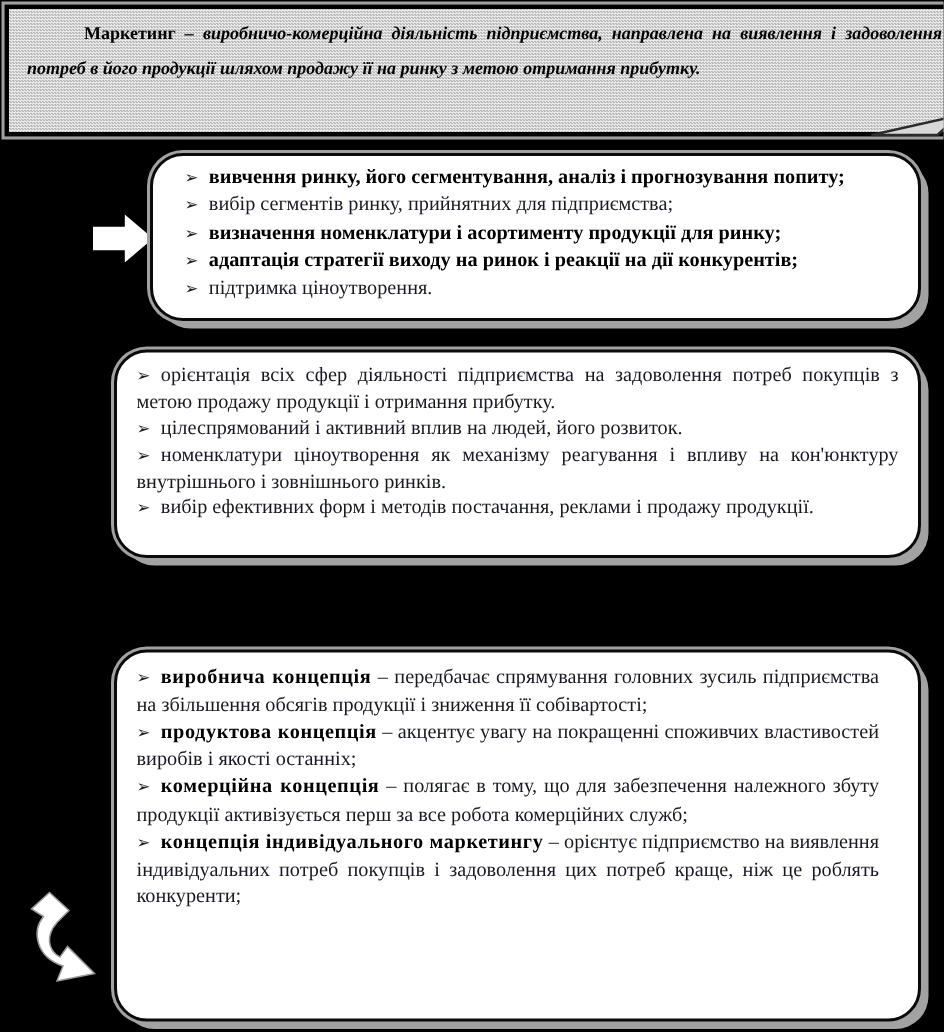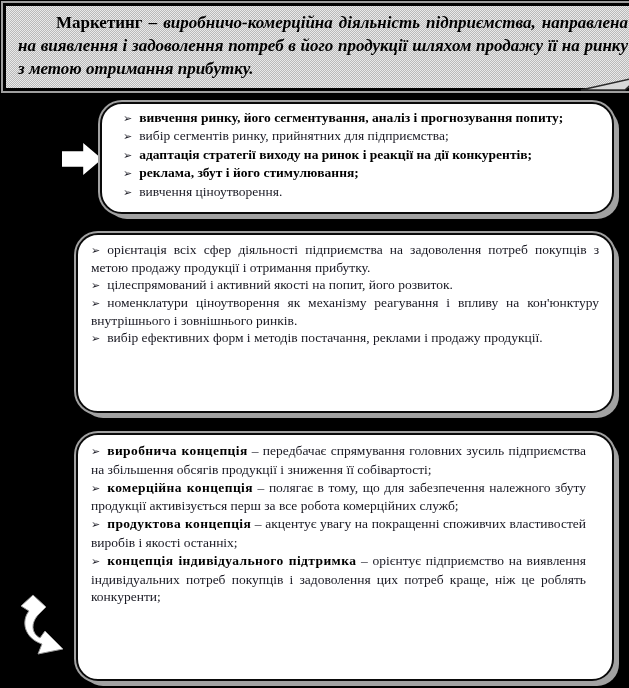--- a/index.html
+++ b/index.html
@@ -17,21 +17,21 @@
     position: absolute; left: 3px; top: 3px; width: 610px; height: 73px;
     border: 3px solid #000;
     background-color: #cfcfcf;
     background-image: repeating-conic-gradient(#b9b9b9 0% 25%, #e9e9e9 0% 50%);
     background-size: 2px 2px;
     box-shadow: 0 0 0 2px #9f9f9f;
     padding: 5px 12px 4px 12px;
     box-sizing: content-box;
   }
   .title-text {
-    font-size: 17px; line-height: 23px; color: #000;
+    font-size: 12px; line-height: 23px; color: #000;
     text-align: justify; text-indent: 38px; font-weight: bold;
   }
   .title-term { font-style: normal; font-weight: bold; }
   .title-def { font-style: italic; font-weight: bold; }
   .fold {
     position: absolute; right: -2px; bottom: -3px;
   }
 
   
   .round-box {
@@ -49,21 +49,21 @@
     font-size: 13.5px; line-height: 17.4px; white-space: nowrap;
     color: #1a1a24;
   }
   .functions-box li.bold { font-weight: bold; color: #000; }
   .bullet {
     font-family: "DejaVu Sans", sans-serif;
     font-size: 11px; margin-right: 7px; color: #1a1a24;
   }
 
   .principles-box {
-    left: 76px; top: 233px; width: 538px; height: 180px;
+    left: 76px; top: 233px; width: 538px; height: 139px;
     padding: 6px 13px 6px 13px;
   }
   .concepts-box {
     left: 76px; top: 433px; width: 538px; height: 248px;
     padding: 7px 26px 6px 13px;
   }
   .para-list p {
     margin: 0; font-size: 13.5px; text-align: justify; color: #181822;
   }
   .principles-box p { line-height: 17px; }
@@ -99,39 +99,39 @@
   <div class="round-box functions-box">
     <ul>
 
     <li class="bold">
           <span class="bullet">➢</span><span>вивчення ринку, його сегментування, аналіз і прогнозування попиту;</span>
         </li>
         <li>
           <span class="bullet">➢</span><span>вибір сегментів ринку, прийнятних  для підприємства;</span>
         </li>
         <li class="bold">
+          <span class="bullet">➢</span><span>визначення номенклатури і асортименту продукції  для ринку;</span>
+        </li>
+        <li class="bold">
           <span class="bullet">➢</span><span>адаптація стратегії виходу на ринок і реакції на дії конкурентів;</span>
         </li>
-        <li class="bold">
-          <span class="bullet">➢</span><span>реклама, збут і його стимулювання;</span>
-        </li>
         <li>
-          <span class="bullet">➢</span><span>вивчення  ціноутворення.</span>
+          <span class="bullet">➢</span><span>підтримка  ціноутворення.</span>
         </li>
       </ul>
   </div>
 
   <div class="round-box principles-box para-list">
     <div>
 
     <p>
           <span class="bullet">➢</span><span>орієнтація всіх сфер діяльності підприємства на задоволення потреб покупців з метою продажу продукції і отримання прибутку.</span>
         </p>
         <p>
-          <span class="bullet">➢</span><span>цілеспрямований і активний якості на попит, його розвиток.</span>
+          <span class="bullet">➢</span><span>цілеспрямований і активний вплив на людей, його розвиток.</span>
         </p>
         <p>
           <span class="bullet">➢</span><span>номенклатури ціноутворення як механізму реагування і впливу на кон'юнктуру внутрішнього і зовнішнього ринків.</span>
         </p>
         <p>
           <span class="bullet">➢</span><span>вибір ефективних форм і методів постачання, реклами і продажу продукції.</span>
         </p>
       </div>
   </div>
 
@@ -139,24 +139,24 @@
     <path d="M22 1 L35 13 L27 21 C20 29 20 39 29 44 L34 37 L52 55 L27 60 L31 50 C13 44 10 27 18 17 L10 12 Z" fill="#ffffff" stroke="#9a9a9a" stroke-width="1"></path>
   </svg>
 
   <div class="round-box concepts-box para-list">
     <div>
 
     <p>
           <span class="bullet">➢</span><span class="concept-term">виробнича концепція</span> <span>– передбачає спрямування головних зусиль підприємства на збільшення обсягів продукції і зниження її собівартості;</span>
         </p>
         <p>
+          <span class="bullet">➢</span><span class="concept-term">продуктова концепція</span> <span>– акцентує увагу на покращенні споживчих властивостей виробів і якості останніх;</span>
+        </p>
+        <p>
           <span class="bullet">➢</span><span class="concept-term">комерційна концепція</span> <span>– полягає в тому, що для забезпечення належного збуту продукції активізується перш за все робота комерційних служб;</span>
         </p>
         <p>
-          <span class="bullet">➢</span><span class="concept-term">продуктова концепція</span> <span>– акцентує увагу на покращенні споживчих властивостей виробів і якості останніх;</span>
-        </p>
-        <p>
-          <span class="bullet">➢</span><span class="concept-term">концепція індивідуального підтримка</span> <span>– орієнтує підприємство на виявлення індивідуальних потреб покупців і задоволення цих потреб краще, ніж це роблять конкуренти;</span>
+          <span class="bullet">➢</span><span class="concept-term">концепція індивідуального маркетингу</span> <span>– орієнтує підприємство на виявлення індивідуальних потреб покупців і задоволення цих потреб краще, ніж це роблять конкуренти;</span>
         </p>
       </div>
   </div>
 
 </div>
 
 </body></html>

